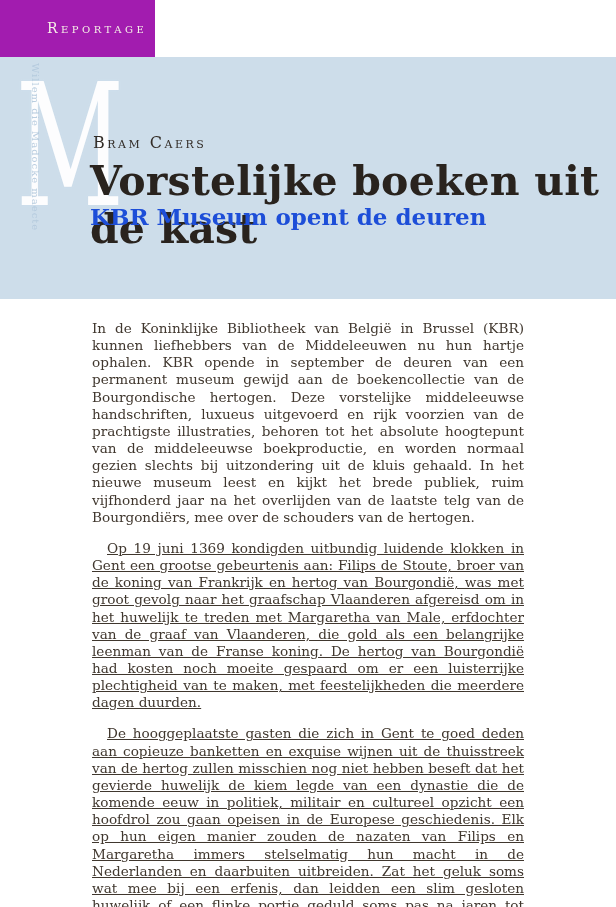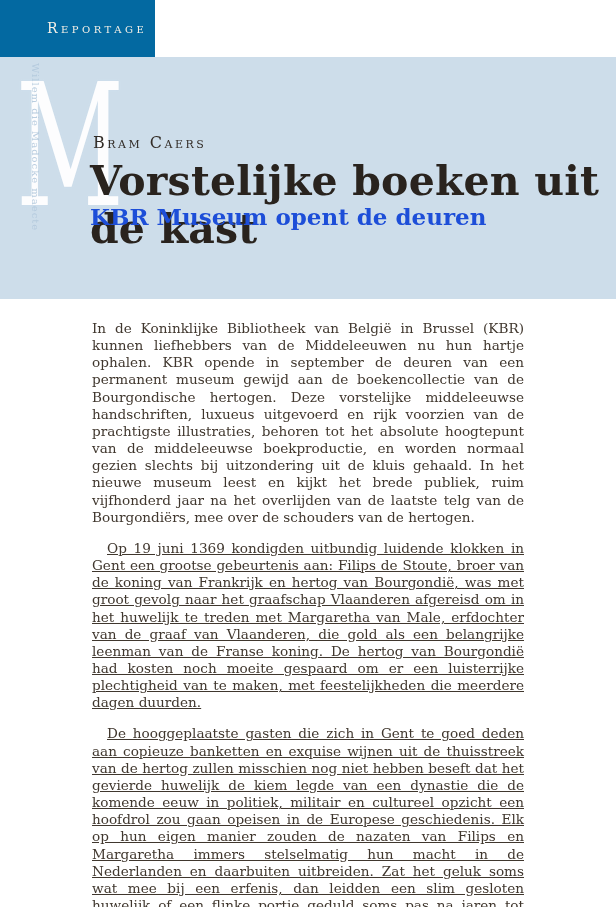--- a/index.html
+++ b/index.html
@@ -7,21 +7,21 @@
     position:relative;
     width:616px;height:907px;
     background:#ffffff;
     overflow:hidden;
     font-family:"DejaVu Serif", serif;
   }
   
   .kicker-bar{
     position:absolute;left:0;top:0;
     width:155px;height:57px;
-    background:#0369a1;
+    background:#a21caf;
   }
   .kicker{
     position:absolute;left:47px;top:0;
     line-height:57px;
     font-variant:small-caps;
     letter-spacing:3.5px;
     font-size:14px;
     color:#f6f1e7;
   }
   

